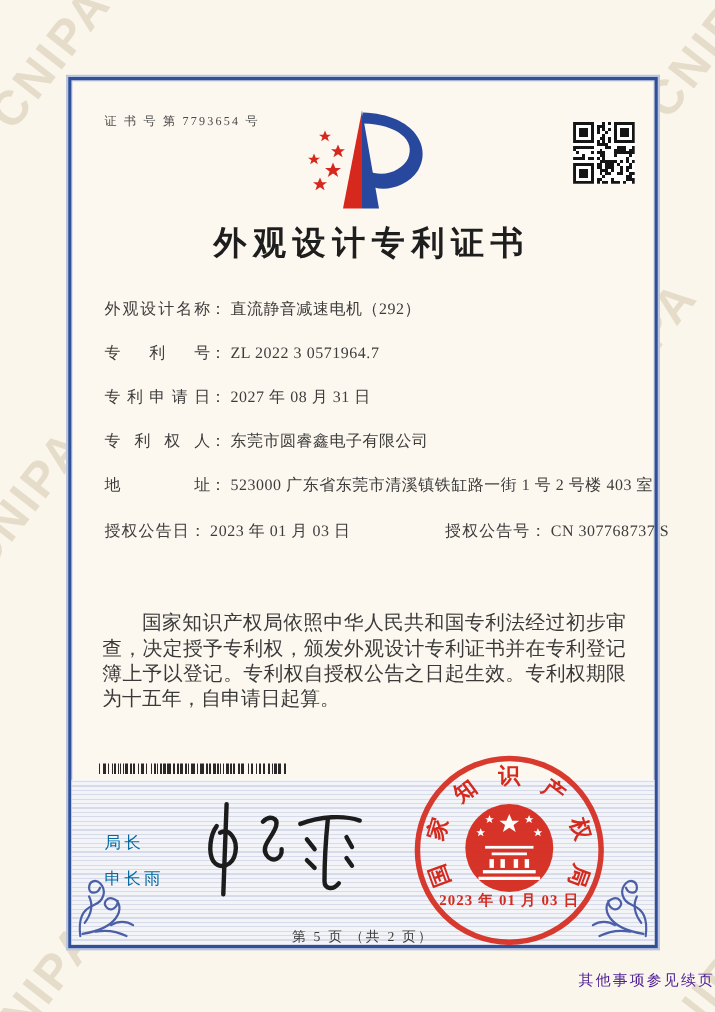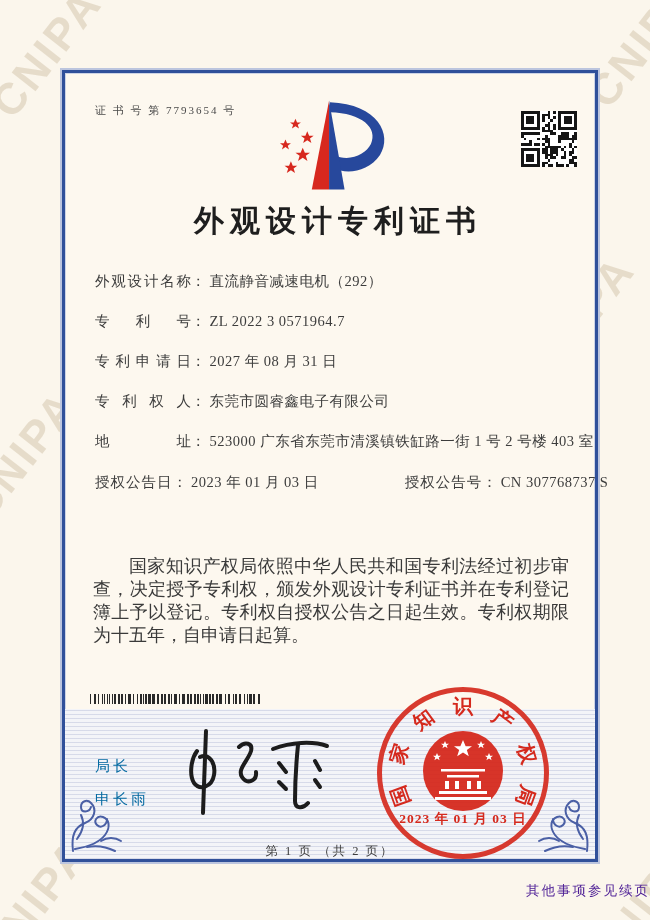--- a/index.html
+++ b/index.html
@@ -536,17 +536,17 @@
           <rect x="34" y="52" width="4" height="8"></rect>
           <rect x="46" y="52" width="4" height="8"></rect>
           <rect x="56" y="52" width="4" height="8"></rect>
           <rect x="18" y="62" width="48" height="3"></rect>
           <rect x="14" y="68" width="56" height="3"></rect>
         </g>
       </svg>
       <div class="seal-date">2023 年 01 月 03 日</div>
     </div>
 
-    <div class="page-info">第 1 页 （共 2 页）</div>
+    <div class="page-info">第 5 页 （共 2 页）</div>
   </div>
 
   <div class="note">其他事项参见续页</div>
 </div>
 
 </body></html>

